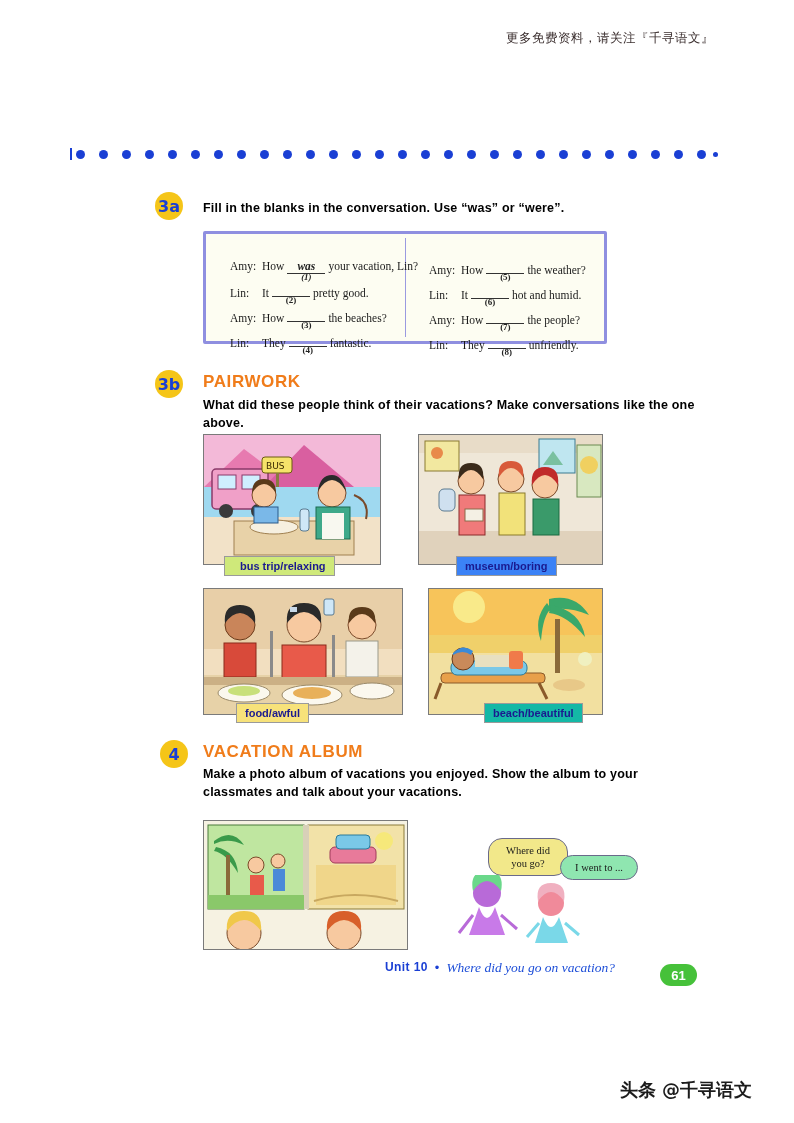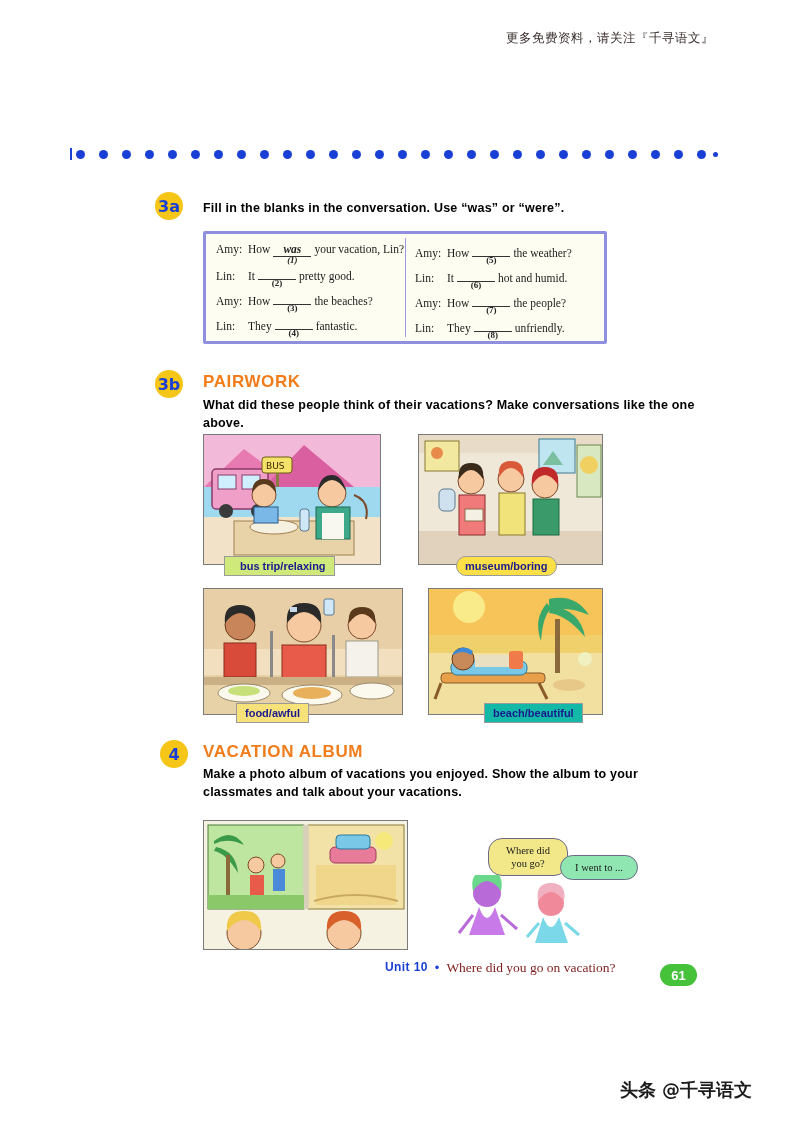--- a/index.html
+++ b/index.html
@@ -116,24 +116,24 @@
   .conv-box .divider {
     position: absolute;
     left: 50%;
     top: 4px;
     bottom: 4px;
     width: 1px;
     background: #9a9ae0;
   }
   .conv-col {
     position: absolute;
-    top: 9px;
+    top: 26px;
     width: 50%;
     box-sizing: border-box;
-    padding: 0 8px 0 10px;
+    padding: 0 8px 0 24px;
     font-family: "Liberation Serif", serif;
     font-size: 11.5px;
     color: #1a1a1a;
   }
   .conv-col.left { left: 0; }
   .conv-col.right { left: 50%; }
   .conv-line {
     display: flex;
     align-items: baseline;
     margin-bottom: 5px;
@@ -187,21 +187,21 @@
     position: absolute;
     font-family: "Liberation Sans", sans-serif;
     font-weight: bold;
     font-size: 11px;
     color: #1a1a8f;
     padding: 3px 8px;
     border: 1px solid #9a9a9a;
     white-space: nowrap;
   }
   .lbl-1 { left: 224px; top: 556px; background: #cfe97a; padding-left: 15px; }
-  .lbl-2 { left: 456px; top: 556px; background: #fde047; border-radius: 10px; }
+  .lbl-2 { left: 456px; top: 556px; background: #3b82f6; }
   .lbl-3 { left: 236px; top: 703px; background: #f7e27a; }
   .lbl-4 { left: 484px; top: 703px; background: #14b8a6; }
 
   
   .footer {
     position: absolute;
     left: 385px;
     top: 960px;
     display: flex;
     align-items: flex-start;
@@ -214,21 +214,22 @@
     color: #1a3fd4;
     letter-spacing: 0.4px;
   }
   .footer .sep {
     color: #1a3fd4;
     font-size: 13px;
   }
   .footer .title {
     font-family: "Liberation Serif", serif;
     font-size: 13.5px;
-    color: #7f1d1d;
+    color: #1d4ed8;
+    font-style: italic;
   }
   .page-num {
     position: absolute;
     left: 660px;
     top: 956px;
     width: 37px;
     height: 22px;
     border-radius: 11px;
     background: #46c13a;
     color: #fff;

